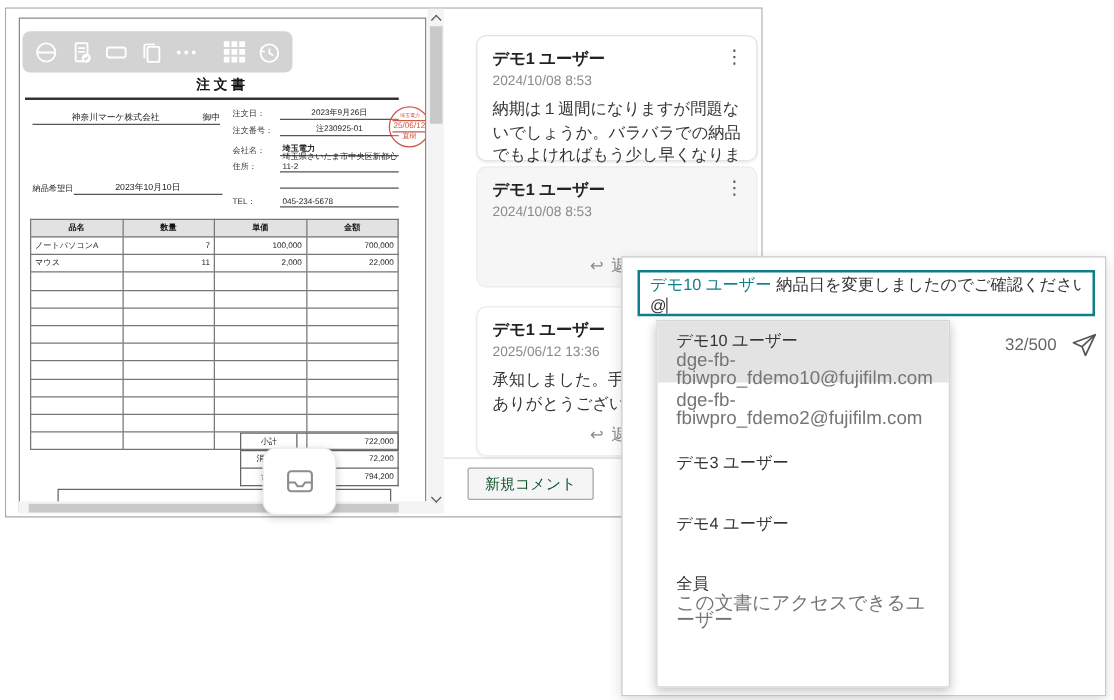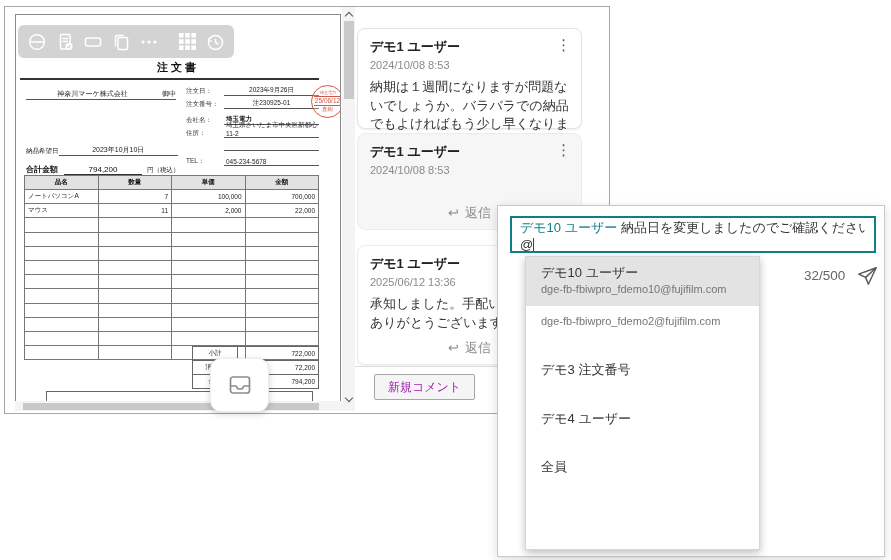--- a/index.html
+++ b/index.html
@@ -70,48 +70,48 @@
   .h-thumb{position:absolute;left:8px;top:1.5px;width:296px;height:7px;background:#c9c9c9;}
   .chev{width:5px;height:5px;border-left:1.5px solid #555;border-top:1.5px solid #555;}
   .chev.up{transform:rotate(45deg);margin:5px auto 0;}
   .chev.down{transform:rotate(225deg);margin:0 auto;}
   .v-arrow{position:absolute;left:0;width:13px;height:12px;}
   .v-arrow.top{top:1px;}
   .v-arrow.bottom{top:388px;}
 
   
   .comments-pane{position:absolute;left:350px;top:0;width:254px;height:404px;background:#fff;}
-  .card{position:absolute;left:2px;width:225px;background:#fff;border:1px solid #e4e4e4;border-radius:8px;box-shadow:0 1px 2px rgba(0,0,0,.07);padding:9px 12px;box-sizing:border-box;}
+  .card{position:absolute;left:26px;width:225px;background:#fff;border:1px solid #e4e4e4;border-radius:8px;box-shadow:0 1px 2px rgba(0,0,0,.07);padding:9px 12px;box-sizing:border-box;}
   .card.selected{background:#f6f6f6;border-color:#ececec;box-shadow:none;}
   .card-0{top:21px;height:101px;}
   .card-1{top:126px;height:97px;}
   .card-2{top:238px;height:120px;border-color:#ececec;}
   .c-author{font-size:13px;font-weight:bold;color:#222;}
   .c-kebab{position:absolute;right:10px;top:7px;font-size:15px;color:#555;cursor:pointer;}
   .c-date{font-size:11px;color:#8a8a8a;margin-top:3px;}
   .c-body{font-size:13px;color:#333;line-height:18.5px;margin-top:7px;}
   .c-reply{position:absolute;left:0;right:0;bottom:7px;text-align:center;font-size:13px;color:#8a8a8a;}
   .c-arrow{margin-right:6px;}
   .footer-divider{position:absolute;left:0;right:0;top:359px;border-top:1px solid #dcdcdc;}
-  .new-comment-btn{position:absolute;left:19px;top:367px;height:26px;padding:0 13px;font-size:12px;color:#a21caf;background:#f5f5f5;border:1px solid #a6a6a6;border-radius:2px;font-family:"Liberation Sans",sans-serif;}
+  .new-comment-btn{position:absolute;left:19px;top:367px;height:26px;padding:0 13px;font-size:12px;color:#14532d;background:#f5f5f5;border:1px solid #a6a6a6;border-radius:2px;font-family:"Liberation Sans",sans-serif;}
 
   
   .composer-overlay{position:absolute;left:497px;top:205px;width:386px;height:350px;background:#fff;border:1px solid #c8c8c8;box-shadow:0 3px 10px rgba(0,0,0,.14);z-index:20;}
   .composer-input{position:absolute;left:12px;top:10px;width:366px;height:37px;border:2px solid #0f7e8b;box-sizing:border-box;padding:1px 8px;font-size:13px;line-height:17px;color:#333;background:#fff;overflow:hidden;}
   .ci-line1{white-space:nowrap;overflow:hidden;}
   .mention{color:#0f7e8b;}
   .caret{display:inline-block;width:1px;height:13px;background:#444;vertical-align:-2px;}
   .char-count{position:absolute;left:306px;top:62px;font-size:13.5px;color:#666;}
   .send-btn{position:absolute;left:356px;top:57px;width:26px;height:26px;display:flex;align-items:center;justify-content:center;}
 
   .mention-dropdown{position:absolute;left:27px;top:50px;width:233px;height:292px;background:#fff;border:1px solid #d6d6d6;box-shadow:0 3px 8px rgba(0,0,0,.25);}
   .m-item{height:48.6px;box-sizing:border-box;padding:7px 15px;cursor:pointer;}
   .m-item.selected{background:#e3e3e3;}
   .m-name{font-size:13px;color:#333;line-height:17px;}
-  .m-email{font-size:11px;color:#757575;line-height:14px;margin-top:1px;}
+  .m-email{font-size:15px;color:#757575;line-height:14px;margin-top:1px;}
 </style>
 </head>
 <body>
 
 <div class="app-window">
 
   <div class="doc-pane">
     <div class="doc-page">
       <div class="page-title">注文書</div>
       <div class="title-rule"></div>
@@ -142,25 +142,20 @@
         <span class="fr-value left"></span>
       </div>
       <div class="fr-row" style="top:139px">
         <span class="fr-label">TEL：</span>
         <span class="fr-value left">045-234-5678</span>
       </div>
 
       <div class="delivery-row">
         <span class="delivery-label">納品希望日</span>
         <span class="delivery-value">2023年10月10日</span>
-      </div>
-      <div class="total-row">
-        <span class="total-label">合計金額</span>
-        <span class="total-value">794,200</span>
-        <span class="total-suffix">円（税込）</span>
       </div>
 
       <table class="items-table">
         <thead>
             <tr id="items-head">
               <th>品名</th>
               <th>数量</th>
               <th>単価</th>
               <th>金額</th>
             </tr>
@@ -391,22 +386,23 @@
   </div>
   <div class="mention-dropdown" id="mention-dropdown">
       <div class="m-item selected">
     <div class="m-name">デモ10 ユーザー</div>
     <div class="m-email">dge-fb-fbiwpro_fdemo10@fujifilm.com</div>
   </div>
       <div class="m-item">
     <div class="m-email">dge-fb-fbiwpro_fdemo2@fujifilm.com</div>
   </div>
       <div class="m-item">
-    <div class="m-name">デモ3 注文番号</div>
+    <div class="m-name">デモ3 ユーザー</div>
   </div>
       <div class="m-item">
     <div class="m-name">デモ4 ユーザー</div>
   </div>
       <div class="m-item">
     <div class="m-name">全員</div>
+    <div class="m-email">この文書にアクセスできるユーザー</div>
   </div>
     </div>
 </div>
 
 </body></html>

